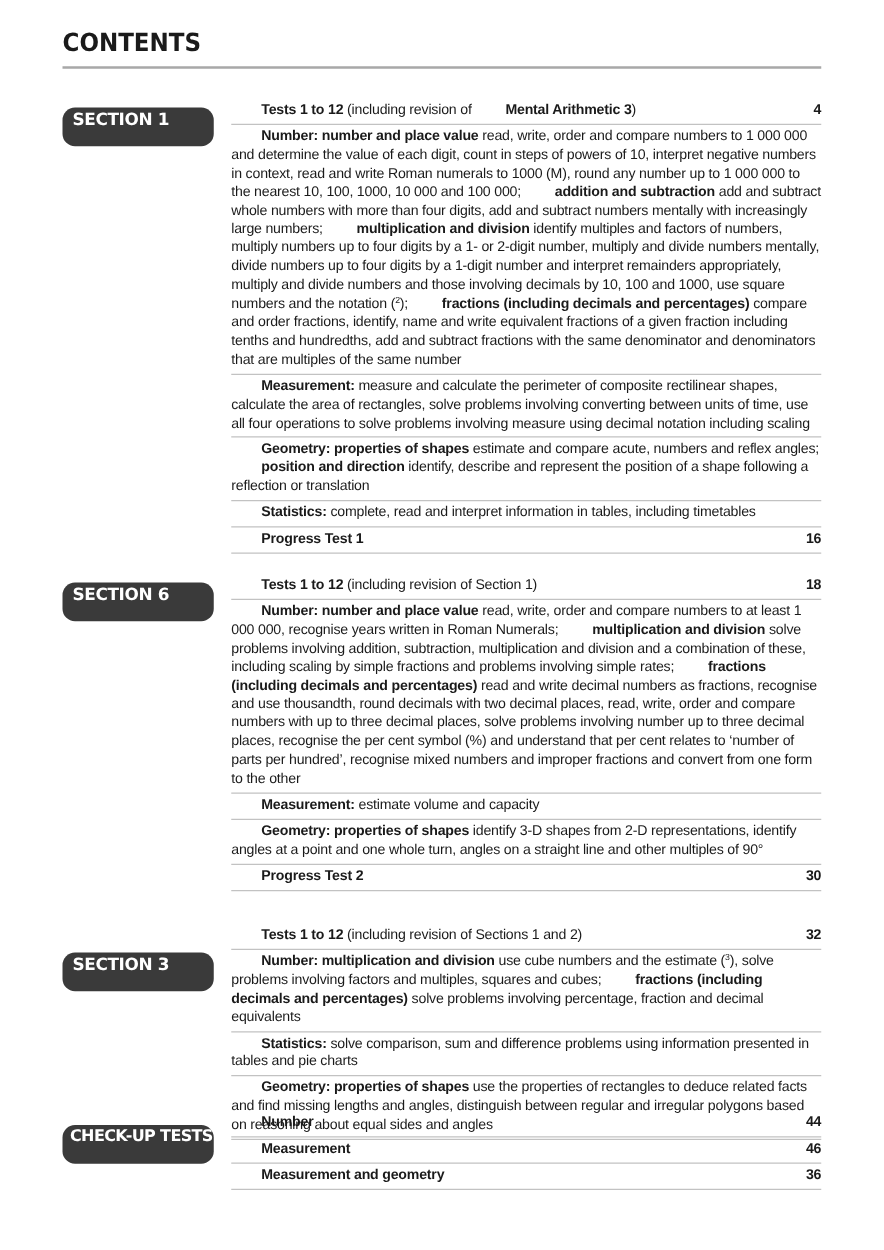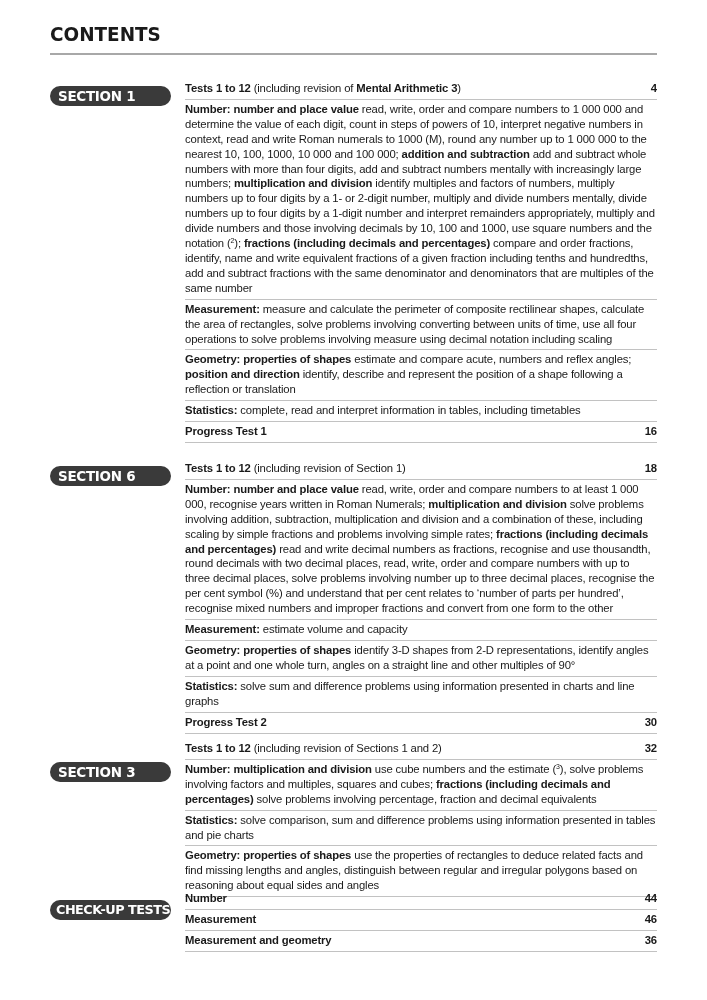--- a/index.html
+++ b/index.html
@@ -2,27 +2,27 @@
 <html><head>
 <meta charset="utf-8">
 <style>
   * { box-sizing: border-box; margin: 0; padding: 0; }
   html, body { width: 707px; height: 1000px; background: #ffffff; overflow: hidden; }
   body { font-family: "Liberation Sans", "DejaVu Sans", sans-serif; color: #1a1a1a; position: relative; }
   .title { position: absolute; left: 50px; top: 22px; font-size: 20px; font-weight: bold; letter-spacing: 0px; color: #1a1a1a; font-family: "DejaVu Sans", sans-serif; transform: scaleX(0.92); transform-origin: left; }
   .title-rule { position: absolute; left: 50px; top: 53px; width: 607px; height: 1.5px; background: #a8a8a8; }
 
   .section { position: absolute; left: 50px; width: 607px; }
-  .badge { position: absolute; left: 0; width: 121px; height: 20px; background: #3a3a3a; color: #fff; border-radius: 10px; font-weight: bold; font-size: 13.5px; line-height: 20px; padding-left: 8px; font-family: "DejaVu Sans", sans-serif; letter-spacing: -0.3px; }
+  .badge { position: absolute; left: 0; width: 121px; height: 31px; background: #3a3a3a; color: #fff; border-radius: 10px; font-weight: bold; font-size: 13.5px; line-height: 20px; padding-left: 8px; font-family: "DejaVu Sans", sans-serif; letter-spacing: -0.3px; }
   .badge.wide { width: 121px; padding-left: 6px; font-size: 12.8px; letter-spacing: -0.5px; }
   .rows { position: absolute; left: 135px; width: 472px; }
   .row { border-bottom: 1.5px solid #c2c2c2; padding: 2px 0 3px 0; font-size: 11.3px; line-height: 14.9px; letter-spacing: -0.15px; }
   .row.head { display: flex; justify-content: space-between; align-items: baseline; }
   .row .pg { font-weight: bold; }
-  b { font-weight: bold; }
+  b { font-weight: bold; margin-left: 24px; }
   sup { font-size: 7px; vertical-align: 4px; line-height: 0; }
 </style>
 </head>
 <body>
 
 <div class="title">CONTENTS</div>
 <div class="title-rule"></div>
 
 <div class="section" style="top:79px;">
   <div class="badge" style="top:7px;">SECTION 1</div>
@@ -45,21 +45,20 @@
 <div class="section" style="top:459px;">
   <div class="badge" style="top:7px;">SECTION 6</div>
   <div class="rows" id="rows-1">
       <div class="row head">
         <span><b>Tests 1 to 12</b><span> (including revision of Section 1)</span></span>
         <span class="pg">18</span>
       </div>
       <div class="row"><b>Number: number and place value</b><span> read, write, order and compare numbers to at least 1 000 000, recognise years written in Roman Numerals; </span><b>multiplication and division</b><span> solve problems involving addition, subtraction, multiplication and division and a combination of these, including scaling by simple fractions and problems involving simple rates; </span><b>fractions (including decimals and percentages)</b><span> read and write decimal numbers as fractions, recognise and use thousandth, round decimals with two decimal places, read, write, order and compare numbers with up to three decimal places, solve problems involving number up to three decimal places, recognise the per cent symbol (%) and understand that per cent relates to ‘number of parts per hundred’, recognise mixed numbers and improper fractions and convert from one form to the other</span></div>
       <div class="row"><b>Measurement:</b><span> estimate volume and capacity</span></div>
       <div class="row"><b>Geometry: properties of shapes</b><span> identify 3-D shapes from 2-D representations, identify angles at a point and one whole turn, angles on a straight line and other multiples of 90°</span></div>
-      <div class="row"><b>Statistics:</b><span> solve sum and difference problems using information presented in charts and line graphs</span></div>
       <div class="row head">
         <span><b>Progress Test 2</b></span>
         <span class="pg">30</span>
       </div>
     </div>
 </div>
 
 <div class="section" style="top:739px;">
   <div class="badge" style="top:23px;">SECTION 3</div>
   <div class="rows" id="rows-2">

